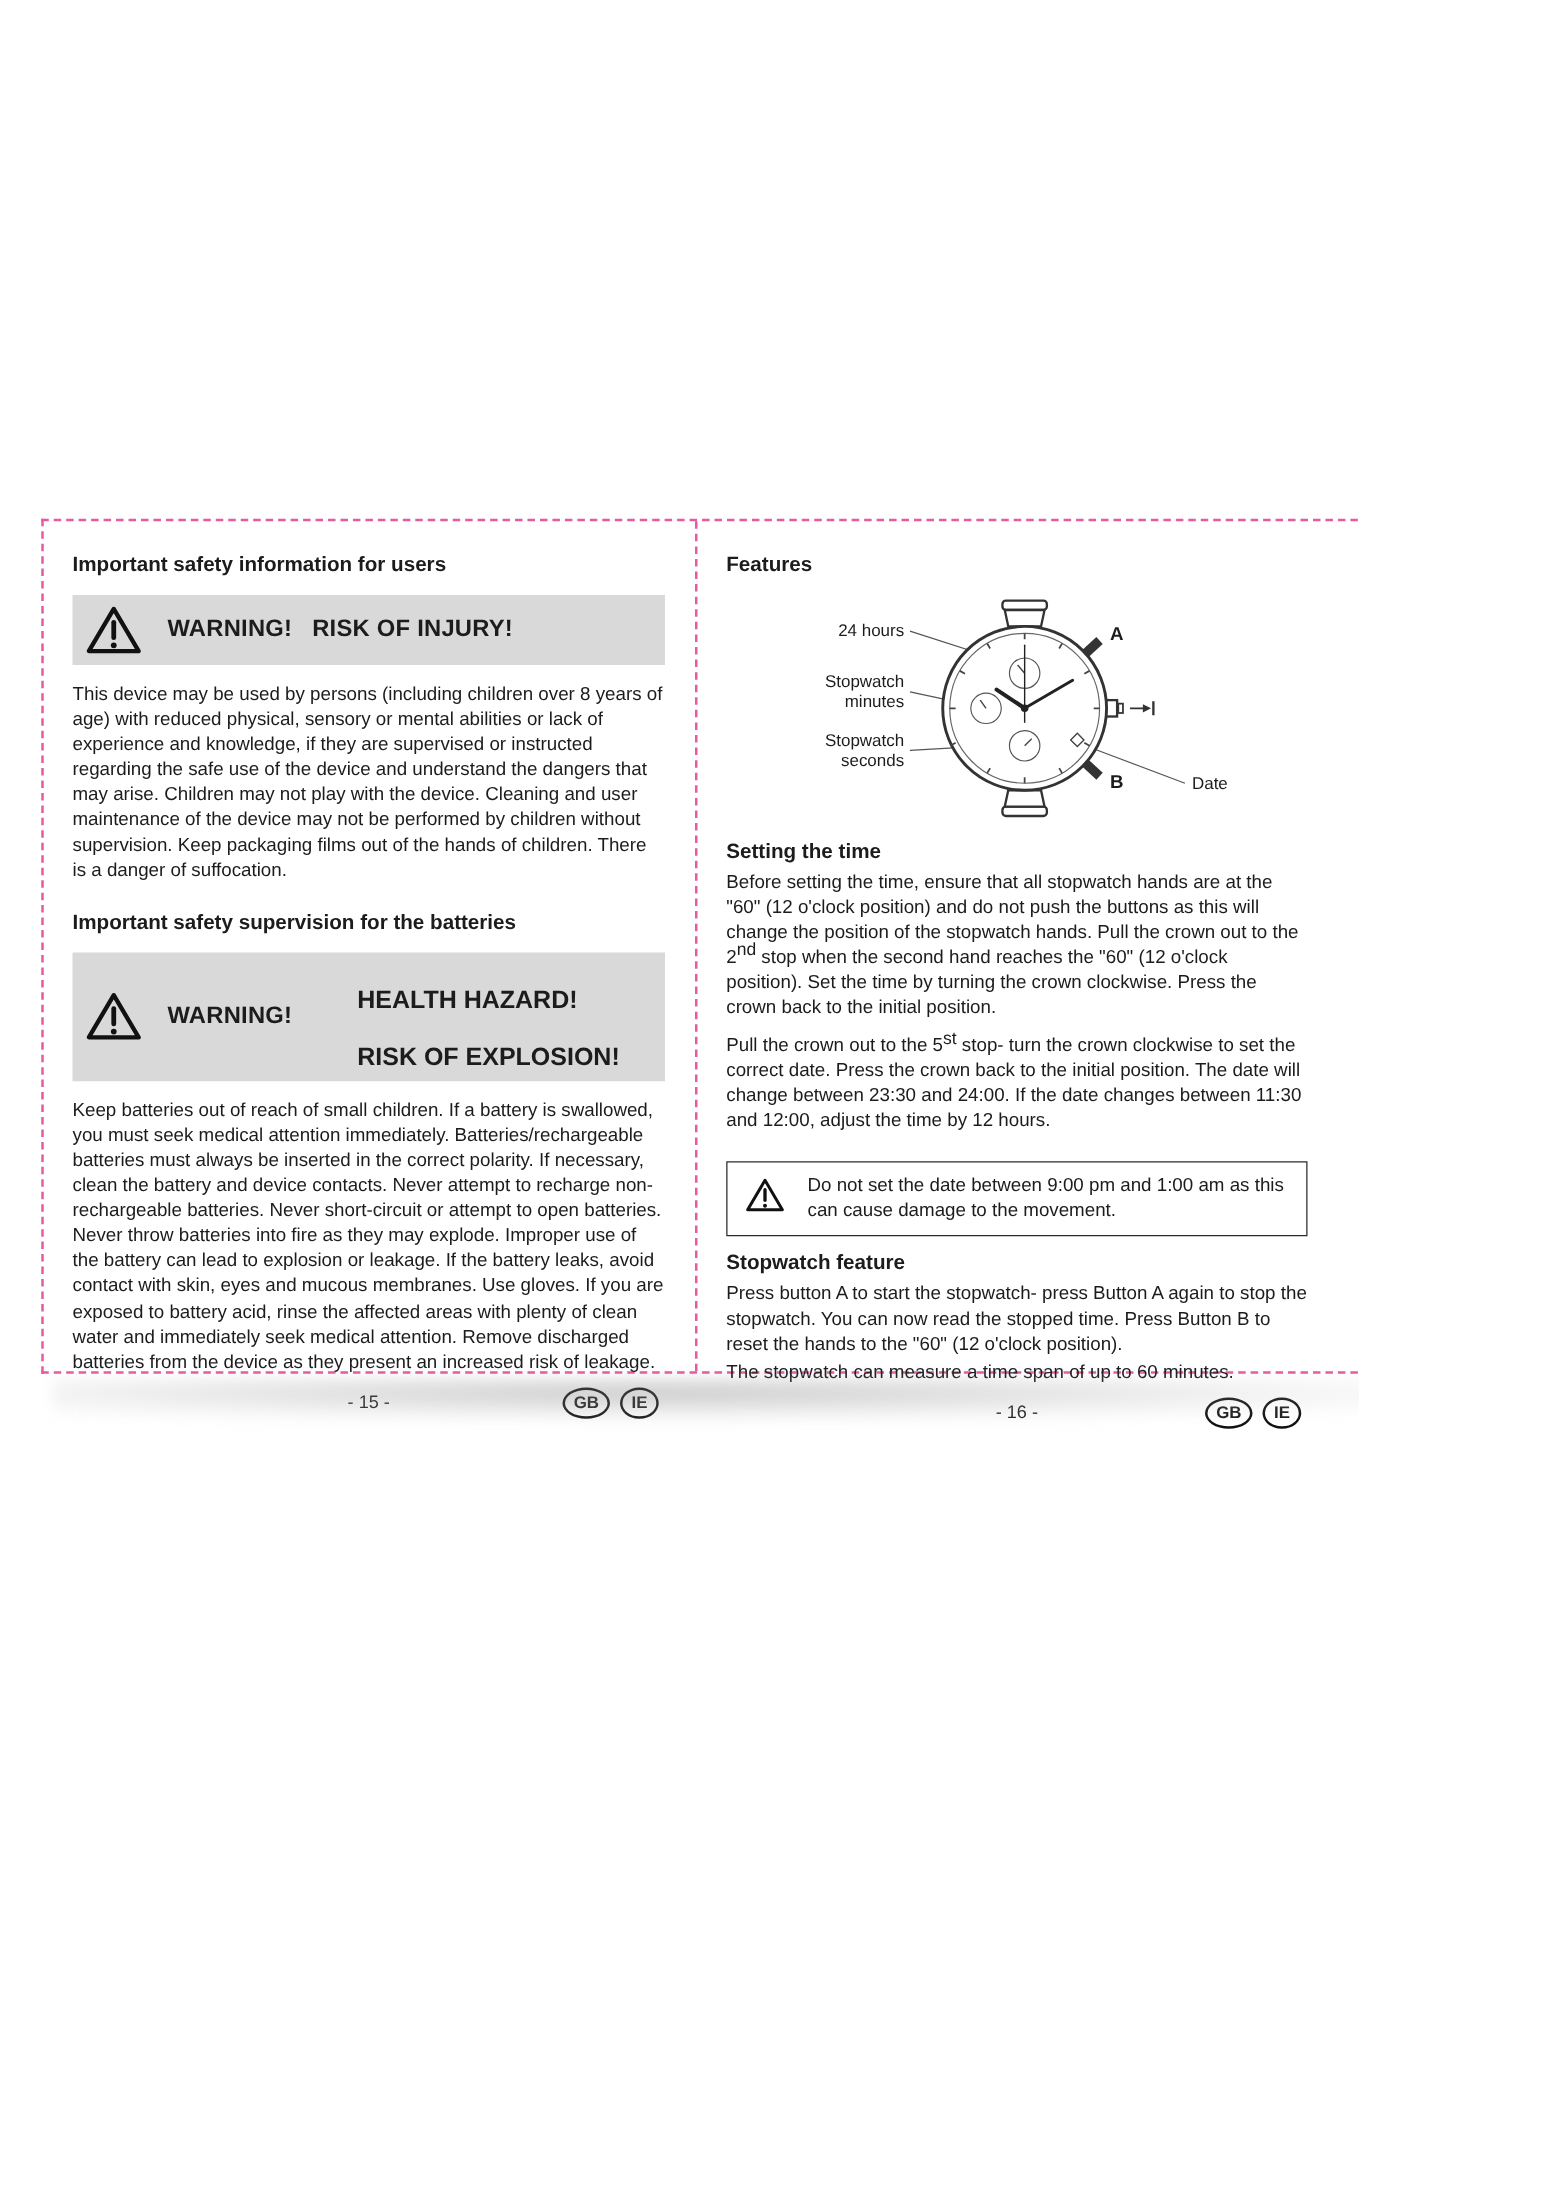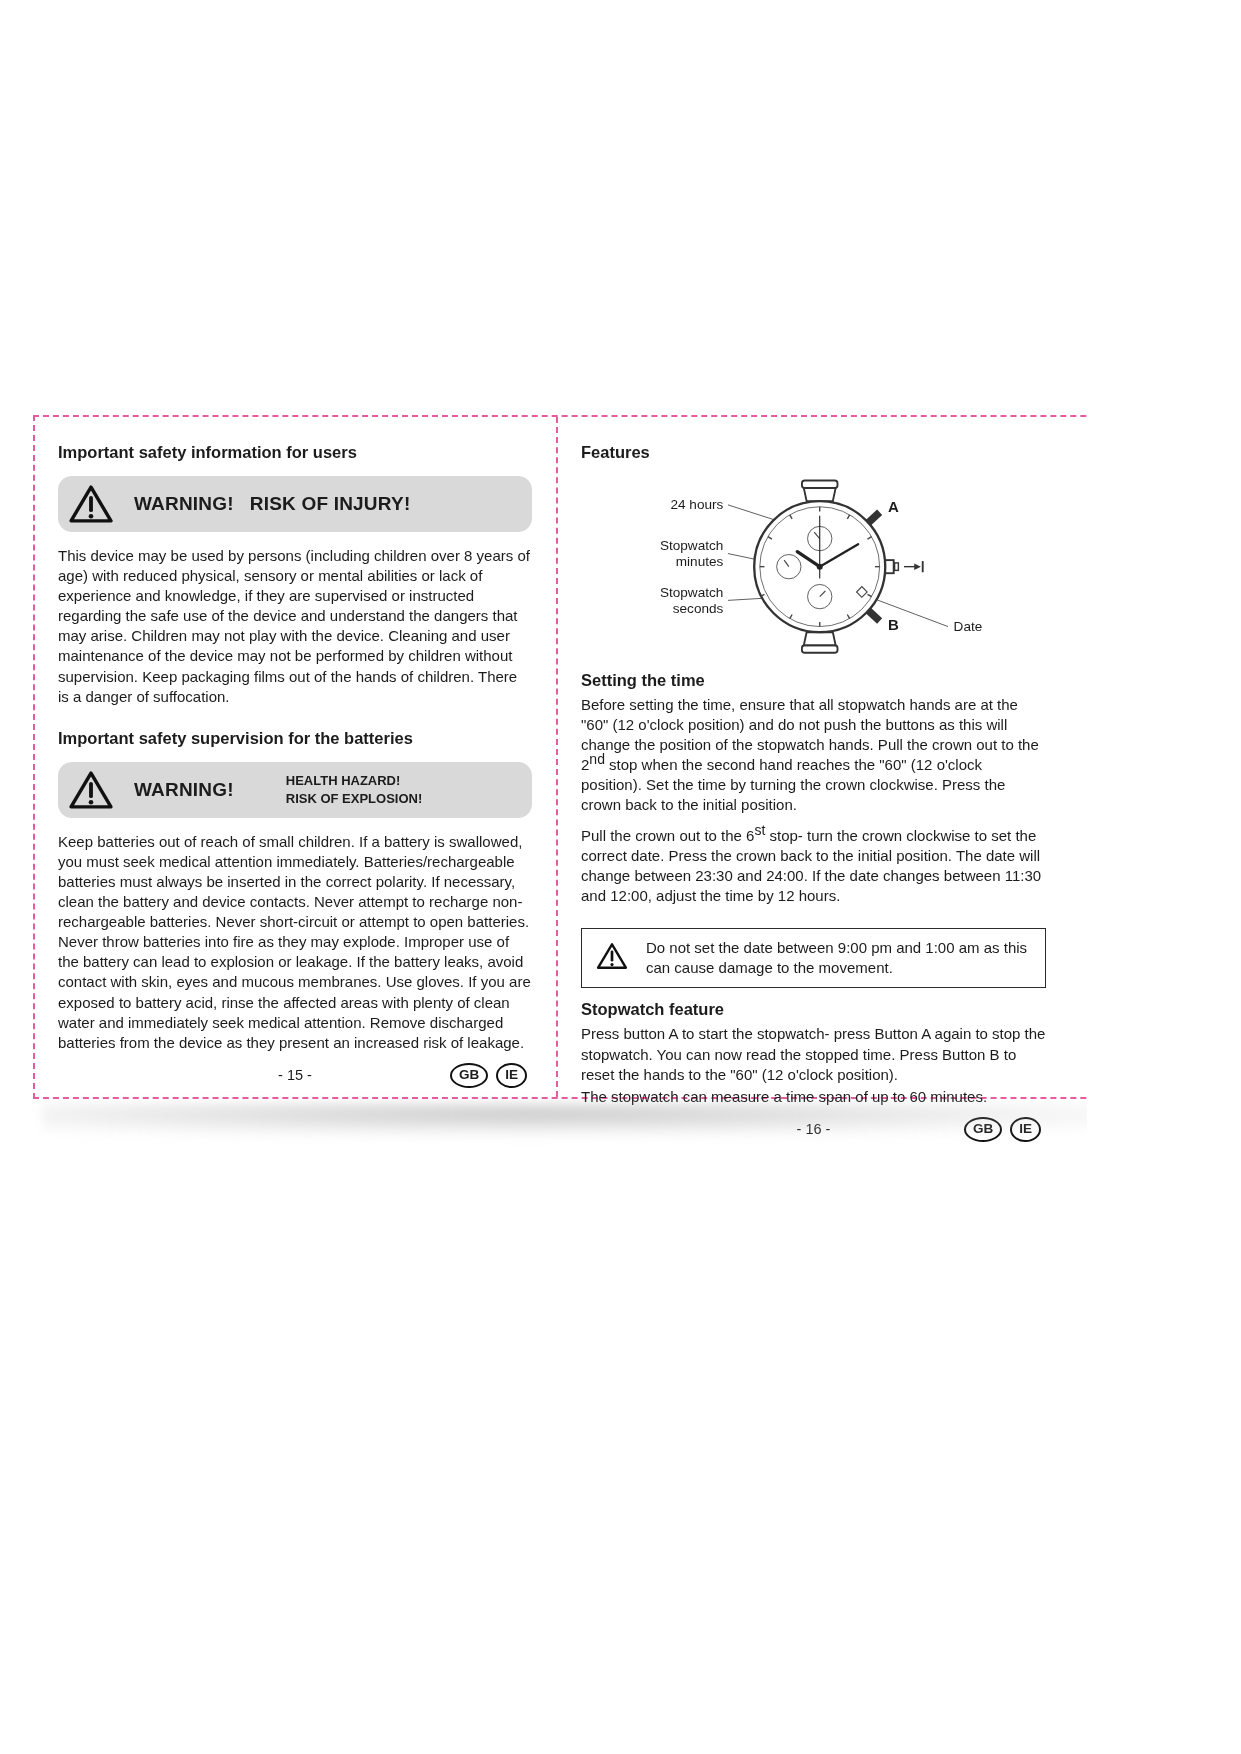--- a/index.html
+++ b/index.html
@@ -19,27 +19,27 @@
 
   h2.sec { font-size:16.5px; font-weight:bold; margin:0 0 12px 0; }
   h2.sec.tight { margin-bottom:5px; }
   h2.sec.gap-top { margin-top:12px; }
   p.body { font-size:15px; line-height:1.34; margin:0 0 10px 0; }
   p.body.nogap { margin-bottom:2px; }
   sup.ord { font-size:14px; line-height:0; vertical-align:super; }
 
   .warnbox {
     background:#d9d9d9; display:flex; align-items:center;
-    padding:7px 10px 7px 10px; margin:2px 0 14px 0;border-radius:14px;
+    padding:7px 10px 7px 10px; margin:2px 0 14px 0;
   }
   .warnbox .tri { flex:0 0 auto; display:flex; align-items:center; }
   .warn-label { font-size:19px; font-weight:bold; margin-left:20px; letter-spacing:.2px; }
   .warn-text  { font-size:19px; font-weight:bold; margin-left:16px; letter-spacing:.2px; }
   .warn-lines { margin-left:52px; display:flex; flex-direction:column; gap:3px; }
-  .warn-lines div { font-size:13px; font-weight:bold; }
+  .warn-lines div { font-size:20px; font-weight:bold;margin-top:20px; }
 
   .diagram-wrap { margin:6px 0 2px 0; }
 
   .notebox {
     border:1.5px solid #2b2b2b; display:flex; align-items:center; gap:18px;
     padding:9px 14px; margin:12px 0 12px 0; font-size:15px; line-height:1.35;
   }
 
   .footer { margin-top:auto; position:relative; height:26px; }
   .pagenum { position:absolute; left:0; right:0; top:4px; text-align:center; font-size:14.5px; }
@@ -187,21 +187,21 @@
           <text x="152" y="149" font-size="14.5" text-anchor="end">seconds</text>
           <text x="328" y="42" font-size="16" font-weight="bold">A</text>
           <text x="328" y="168" font-size="16" font-weight="bold">B</text>
           <text x="398" y="169" font-size="14.5">Date</text>
         </svg>
       </div>
 
       <h2 class="sec tight">Setting the time</h2>
       <p class="body"><span>Before setting the time, ensure that all stopwatch hands are at the "60" (12 o'clock position) and do not push the buttons as this will change the position of the stopwatch hands. Pull the crown out to the 2</span><sup class="ord">nd</sup><span> stop when the second hand reaches the "60" (12 o'clock position). Set the time by turning the crown clockwise. Press the crown back to the initial position.</span></p>
 
-      <p class="body"><span>Pull the crown out to the 6</span><sup class="ord">st</sup><span> stop- turn the crown clockwise to set the correct date. Press the crown back to the initial position. The date will change between 23:30 and 24:00. If the date changes between 11:30 and 12:00, adjust the time by 12 hours.</span></p>
+      <p class="body"><span>Pull the crown out to the 5</span><sup class="ord">st</sup><span> stop- turn the crown clockwise to set the correct date. Press the crown back to the initial position. The date will change between 23:30 and 24:00. If the date changes between 11:30 and 12:00, adjust the time by 12 hours.</span></p>
 
       <div class="notebox">
         <span class="tri">
           <svg width="32" height="30" viewBox="0 0 60 54" aria-hidden="true">
             <path d="M30 5 L56 49 L4 49 Z" fill="none" stroke="#111" stroke-width="4.5" stroke-linejoin="round"></path>
             <line x1="30" y1="19" x2="30" y2="35" stroke="#111" stroke-width="5" stroke-linecap="round"></line>
             <circle cx="30" cy="43" r="3" fill="#111"></circle>
           </svg>
         </span>
         <span>Do not set the date between 9:00 pm and 1:00 am as this can cause damage to the movement.</span>

